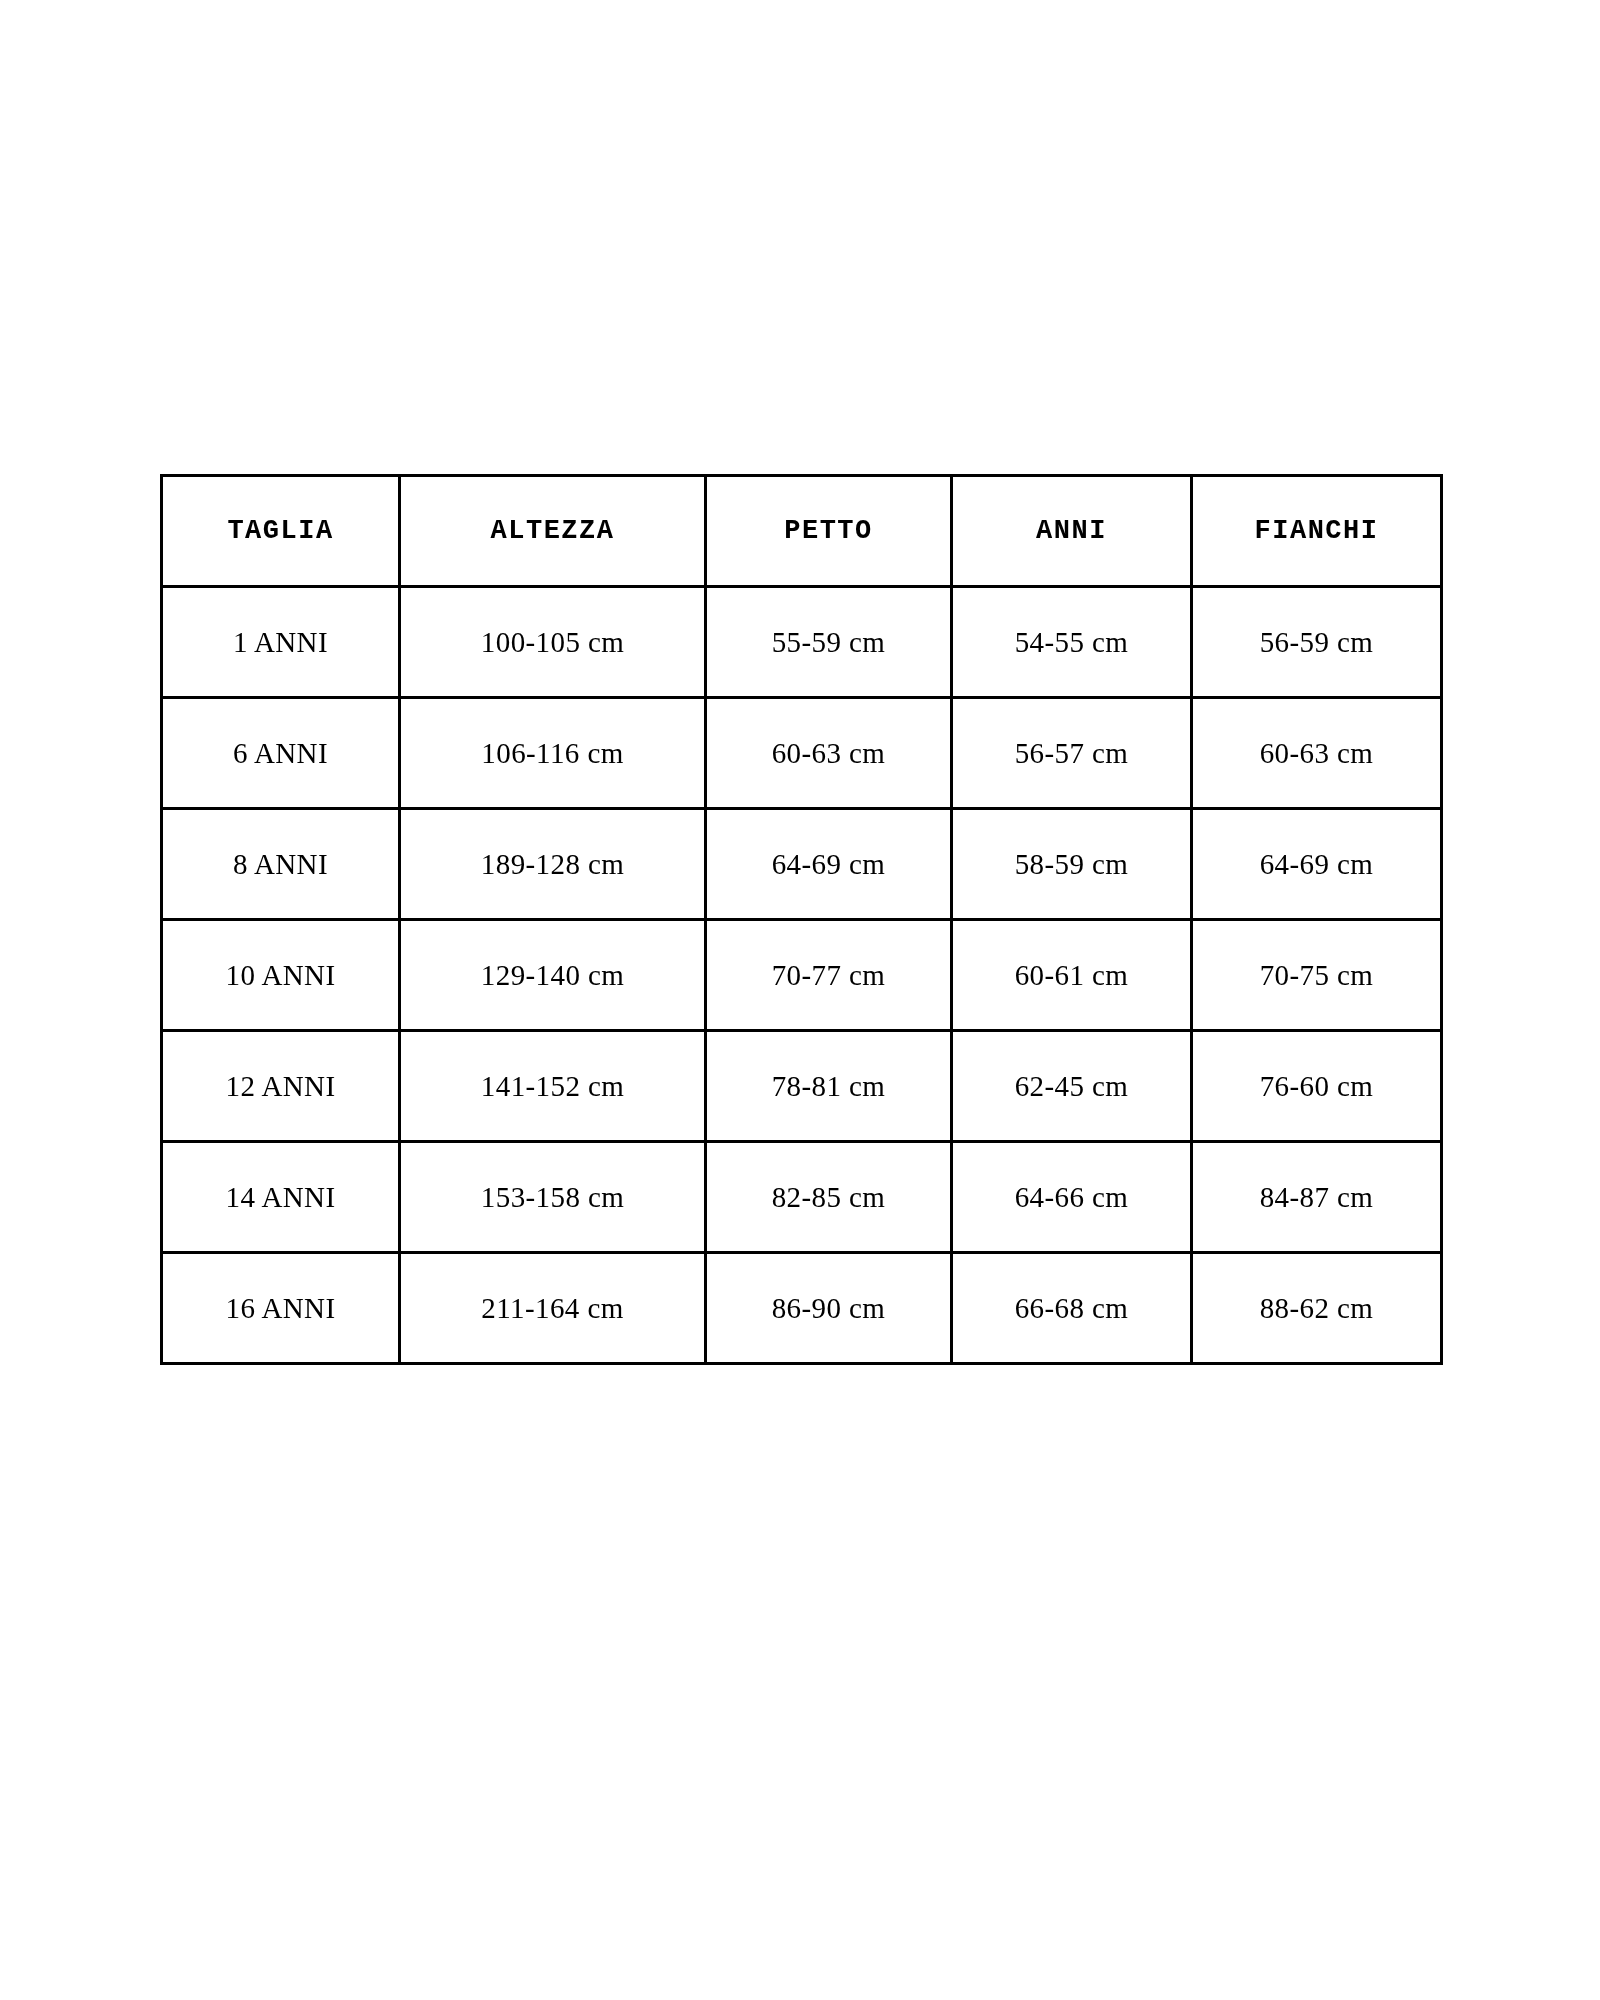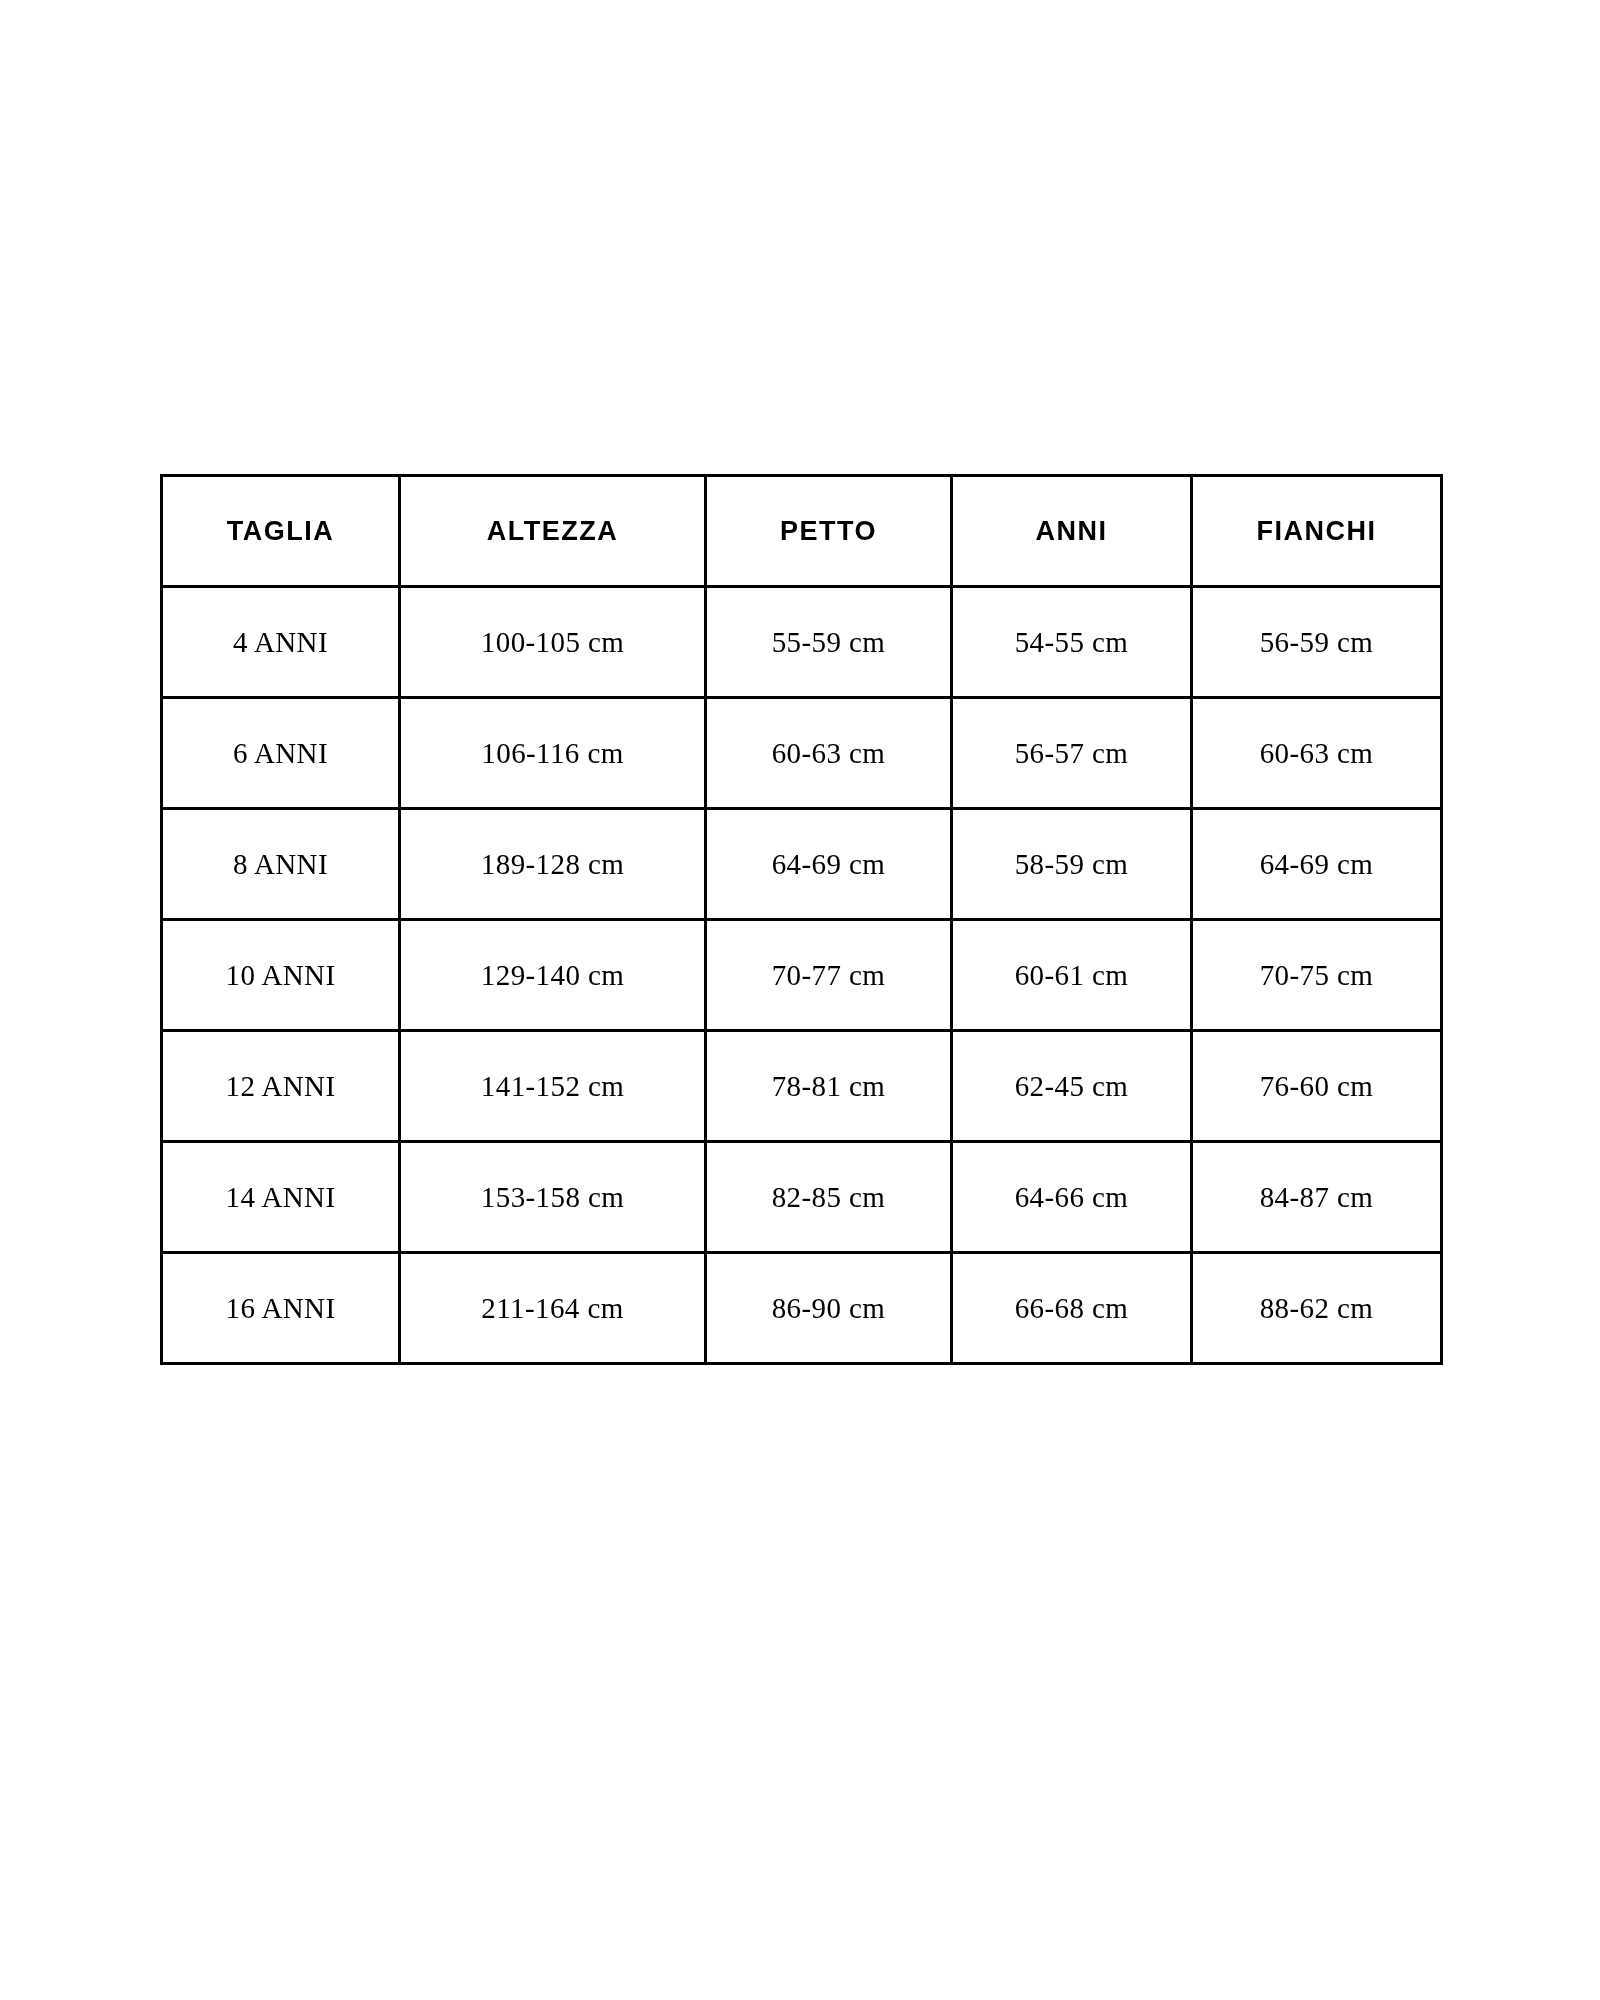--- a/index.html
+++ b/index.html
@@ -42,21 +42,21 @@
   table.size-table td,
   table.size-table th {
     border: 3px solid #000000;
     text-align: center;
     vertical-align: middle;
     padding: 0;
   }
 
   table.size-table thead th {
     height: 108px;
-    font-family: Liberation Sans, sans-serif;
+    font-family: Liberation Mono, monospace;
     font-weight: 700;
     font-size: 27px;
     letter-spacing: 1.5px;
   }
 
   table.size-table tbody td {
     height: 108px;
     font-family: "Liberation Serif", serif;
     font-weight: 400;
     font-size: 29px;
@@ -87,21 +87,21 @@
         <tr>
           <th>TAGLIA</th>
           <th>ALTEZZA</th>
           <th>PETTO</th>
           <th>ANNI</th>
           <th>FIANCHI</th>
         </tr>
       </thead>
       <tbody>
         <tr>
-          <td>4 ANNI</td>
+          <td>1 ANNI</td>
           <td>100-105 cm</td>
           <td>55-59 cm</td>
           <td>54-55 cm</td>
           <td>56-59 cm</td>
         </tr>
         <tr>
           <td>6 ANNI</td>
           <td>106-116 cm</td>
           <td>60-63 cm</td>
           <td>56-57 cm</td>

